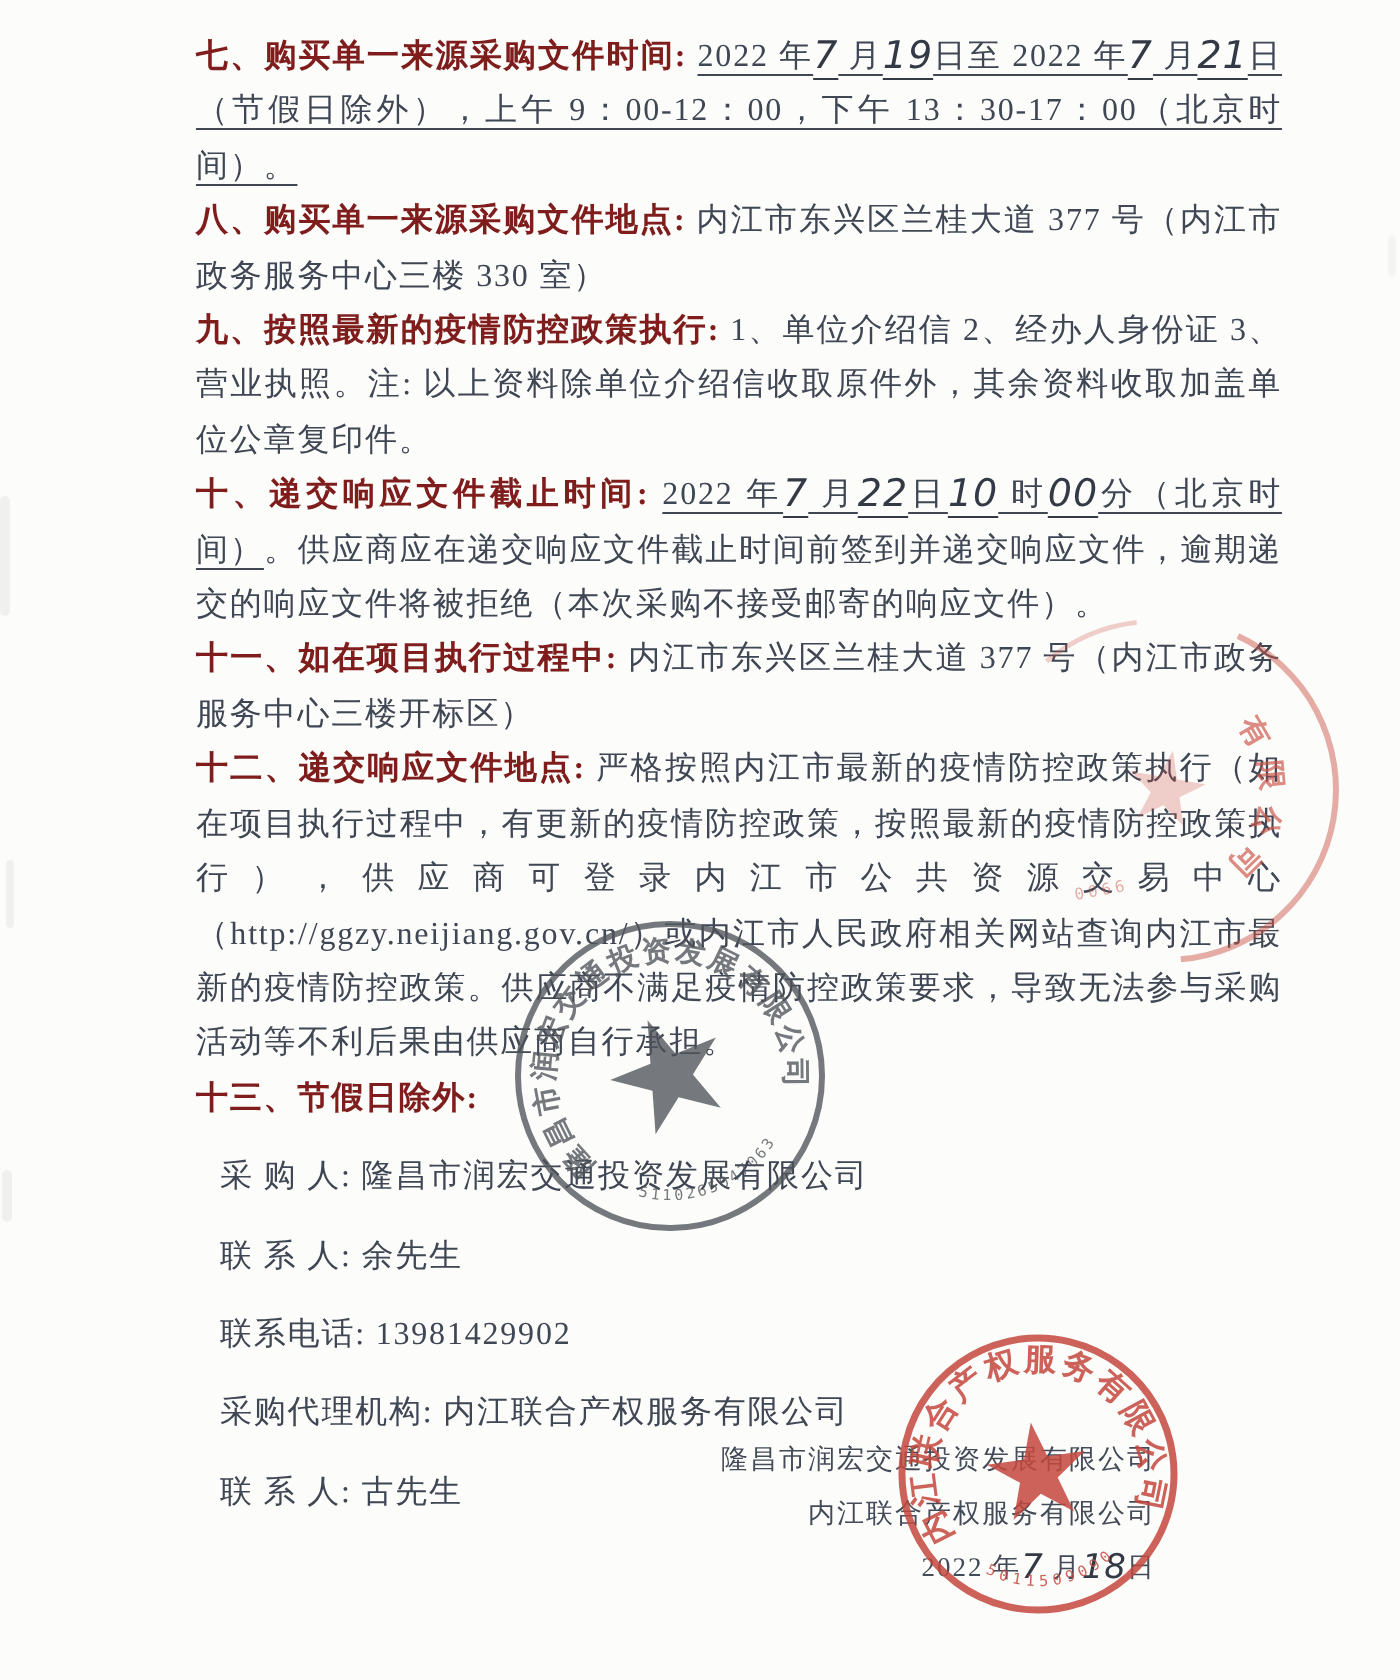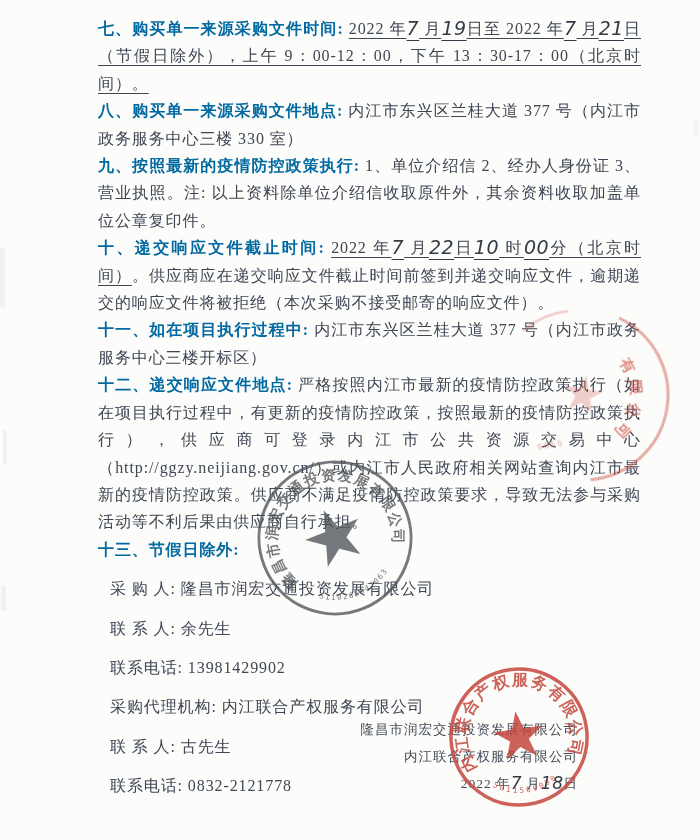--- a/index.html
+++ b/index.html
@@ -14,21 +14,21 @@
   }
   .body-text{
     position:absolute;
     top:15px;left:98px;width:543px;
     font-size:16px;line-height:27.4px;
     text-align:justify;
     letter-spacing:0.9px;
   }
   .para{margin:0;}
   .seg{white-space:pre-wrap;}
-  .b{font-weight:700;color:#0369a1;}
+  .b{font-weight:700;color:#7f1d1d;}
   .u{text-decoration:underline;text-underline-offset:4px;text-decoration-thickness:1px;}
   .h,.hu{
     font-family:"DejaVu Sans",sans-serif;
     font-style:italic;
     font-size:19px;line-height:1;
     letter-spacing:0.5px;
     vertical-align:-1px;
     color:#333a46;
   }
   .hu{text-decoration:underline;text-underline-offset:5px;text-decoration-thickness:1px;}
@@ -60,21 +60,20 @@
       <div class="para"><span class="seg b">九、按照最新的疫情防控政策执行: </span><span class="seg n">1、单位介绍信 2、经办人身份证 3、营业执照。注: 以上资料除单位介绍信收取原件外，其余资料收取加盖单位公章复印件。</span></div>
       <div class="para"><span class="seg b">十、递交响应文件截止时间: </span><span class="seg u">2022 年</span><span class="seg hu">7</span><span class="seg u"> 月</span><span class="seg hu">22</span><span class="seg u">日</span><span class="seg hu">10</span><span class="seg u"> 时</span><span class="seg hu">00</span><span class="seg u">分（北京时间）</span><span class="seg n">。供应商应在递交响应文件截止时间前签到并递交响应文件，逾期递交的响应文件将被拒绝（本次采购不接受邮寄的响应文件）。</span></div>
       <div class="para"><span class="seg b">十一、如在项目执行过程中: </span><span class="seg n">内江市东兴区兰桂大道 377 号（内江市政务服务中心三楼开标区）</span></div>
       <div class="para"><span class="seg b">十二、递交响应文件地点: </span><span class="seg n">严格按照内江市最新的疫情防控政策执行（如在项目执行过程中，有更新的疫情防控政策，按照最新的疫情防控政策执行），供应商可登录内江市公共资源交易中心（http://ggzy.neijiang.gov.cn/）或内江市人民政府相关网站查询内江市最新的疫情防控政策。供应商不满足疫情防控政策要求，导致无法参与采购活动等不利后果由供应商自行承担。</span></div>
       <div class="para"><span class="seg b">十三、节假日除外: </span></div>
       <div class="contact-line">采 购 人: 隆昌市润宏交通投资发展有限公司</div>
       <div class="contact-line">联 系 人: 余先生</div>
       <div class="contact-line">联系电话: 13981429902</div>
       <div class="contact-line">采购代理机构: 内江联合产权服务有限公司</div>
       <div class="contact-line">联 系 人: 古先生</div>
-      <div class="contact-line">联系电话: 0832-2121778</div>
     </div>
 
   <div class="signature">
     <div id="sig-lines">
         <div>隆昌市润宏交通投资发展有限公司</div>
         <div>内江联合产权服务有限公司</div>
       </div>
     <div class="sig-date" id="sig-date"><span class="seg n">2022 年</span><span class="seg h">7</span><span class="seg n"> 月</span><span class="seg h">18</span><span class="seg n">日</span></div>
   </div>
 

